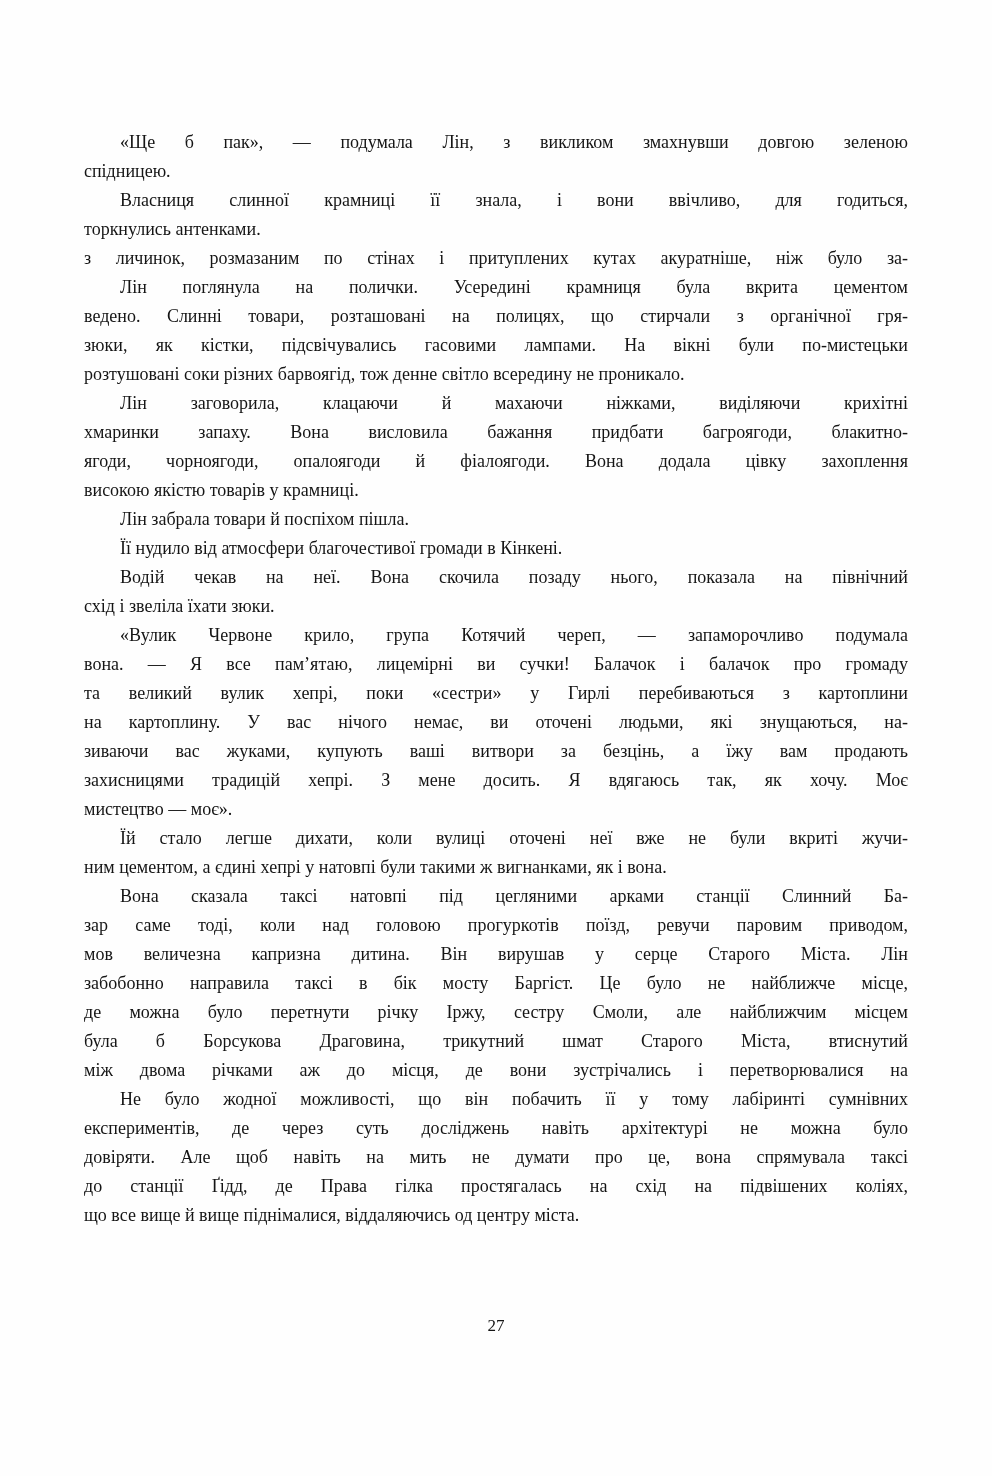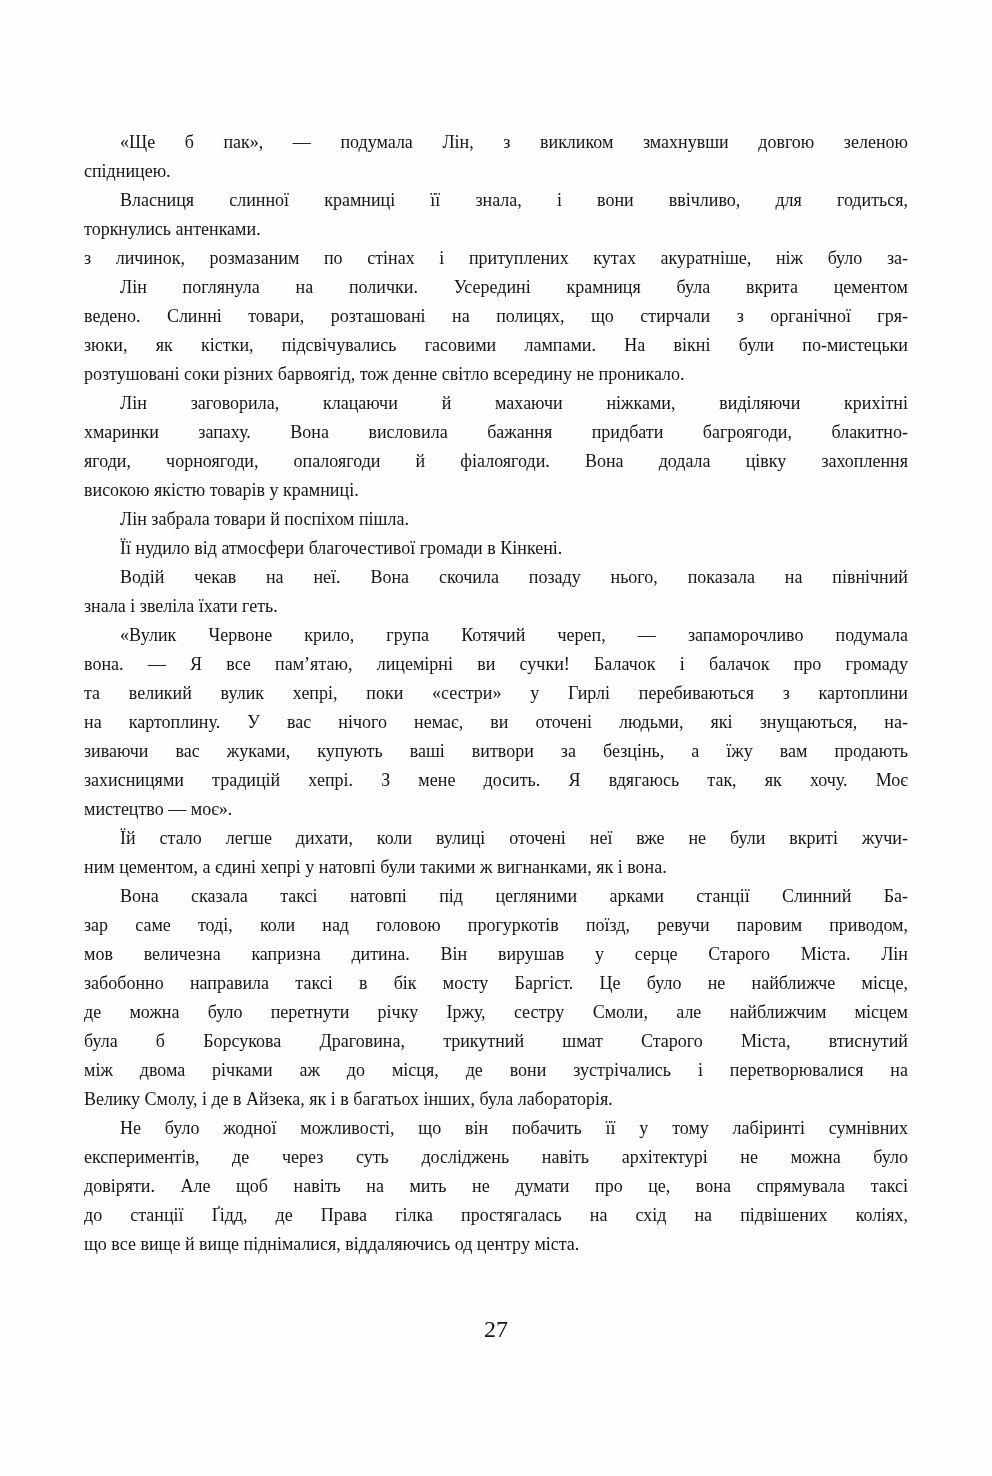--- a/index.html
+++ b/index.html
@@ -36,21 +36,21 @@
   }
   .line.first {
     text-indent: 36px;
   }
   .page-number {
     position: absolute;
     top: 1316px;
     left: 0;
     width: 100%;
     text-align: center;
-    font-size: 24px;
+    font-size: 17px;
     color: #151515;
   }
 </style>
 </head>
 <body>
 
 <div class="page">
   <div class="text-block" id="text-block">
       <div class="line first">«Ще б пак», — подумала Лін, з викликом змахнувши довгою зеленою</div>
       <div class="line last">спідницею.</div>
@@ -61,38 +61,37 @@
       <div class="line">ведено. Слинні товари, розташовані на полицях, що стирчали з органічної гря-</div>
       <div class="line">зюки, як кістки, підсвічувались гасовими лампами. На вікні були по-мистецьки</div>
       <div class="line last">розтушовані соки різних барвоягід, тож денне світло всередину не проникало.</div>
       <div class="line first">Лін заговорила, клацаючи й махаючи ніжками, виділяючи крихітні</div>
       <div class="line">хмаринки запаху. Вона висловила бажання придбати багроягоди, блакитно-</div>
       <div class="line">ягоди, чорноягоди, опалоягоди й фіалоягоди. Вона додала цівку захоплення</div>
       <div class="line last">високою якістю товарів у крамниці.</div>
       <div class="line first last">Лін забрала товари й поспіхом пішла.</div>
       <div class="line first last">Її нудило від атмосфери благочестивої громади в Кінкені.</div>
       <div class="line first">Водій чекав на неї. Вона скочила позаду нього, показала на північний</div>
-      <div class="line last">знала і звеліла їхати геть.</div>
+      <div class="line last">схід і звеліла їхати зюки.</div>
       <div class="line first">«Вулик Червоне крило, група Котячий череп, — запаморочливо подумала</div>
       <div class="line">вона. — Я все пам’ятаю, лицемірні ви сучки! Балачок і балачок про громаду</div>
       <div class="line">та великий вулик хепрі, поки «сестри» у Гирлі перебиваються з картоплини</div>
       <div class="line">на картоплину. У вас нічого немає, ви оточені людьми, які знущаються, на-</div>
       <div class="line">зиваючи вас жуками, купують ваші витвори за безцінь, а їжу вам продають</div>
       <div class="line">захисницями традицій хепрі. З мене досить. Я вдягаюсь так, як хочу. Моє</div>
       <div class="line last">мистецтво — моє».</div>
       <div class="line first">Їй стало легше дихати, коли вулиці оточені неї вже не були вкриті жучи-</div>
       <div class="line last">ним цементом, а єдині хепрі у натовпі були такими ж вигнанками, як і вона.</div>
       <div class="line first">Вона сказала таксі натовпі під цегляними арками станції Слинний Ба-</div>
       <div class="line">зар саме тоді, коли над головою прогуркотів поїзд, ревучи паровим приводом,</div>
       <div class="line">мов величезна капризна дитина. Він вирушав у серце Старого Міста. Лін</div>
       <div class="line">забобонно направила таксі в бік мосту Баргіст. Це було не найближче місце,</div>
       <div class="line">де можна було перетнути річку Іржу, сестру Смоли, але найближчим місцем</div>
       <div class="line">була б Борсукова Драговина, трикутний шмат Старого Міста, втиснутий</div>
       <div class="line">між двома річками аж до місця, де вони зустрічались і перетворювалися на</div>
-      <div class="line last">Велику Смолу, і де в Айзека, як і в багатьох інших, була лабораторія.</div>
       <div class="line first">Не було жодної можливості, що він побачить її у тому лабіринті сумнівних</div>
       <div class="line">експериментів, де через суть досліджень навіть архітектурі не можна було</div>
       <div class="line">довіряти. Але щоб навіть на мить не думати про це, вона спрямувала таксі</div>
       <div class="line">до станції Ґідд, де Права гілка простягалась на схід на підвішених коліях,</div>
       <div class="line last">що все вище й вище піднімалися, віддаляючись од центру міста.</div>
     </div>
   <div class="page-number">27</div>
 </div>
 
 </body></html>

